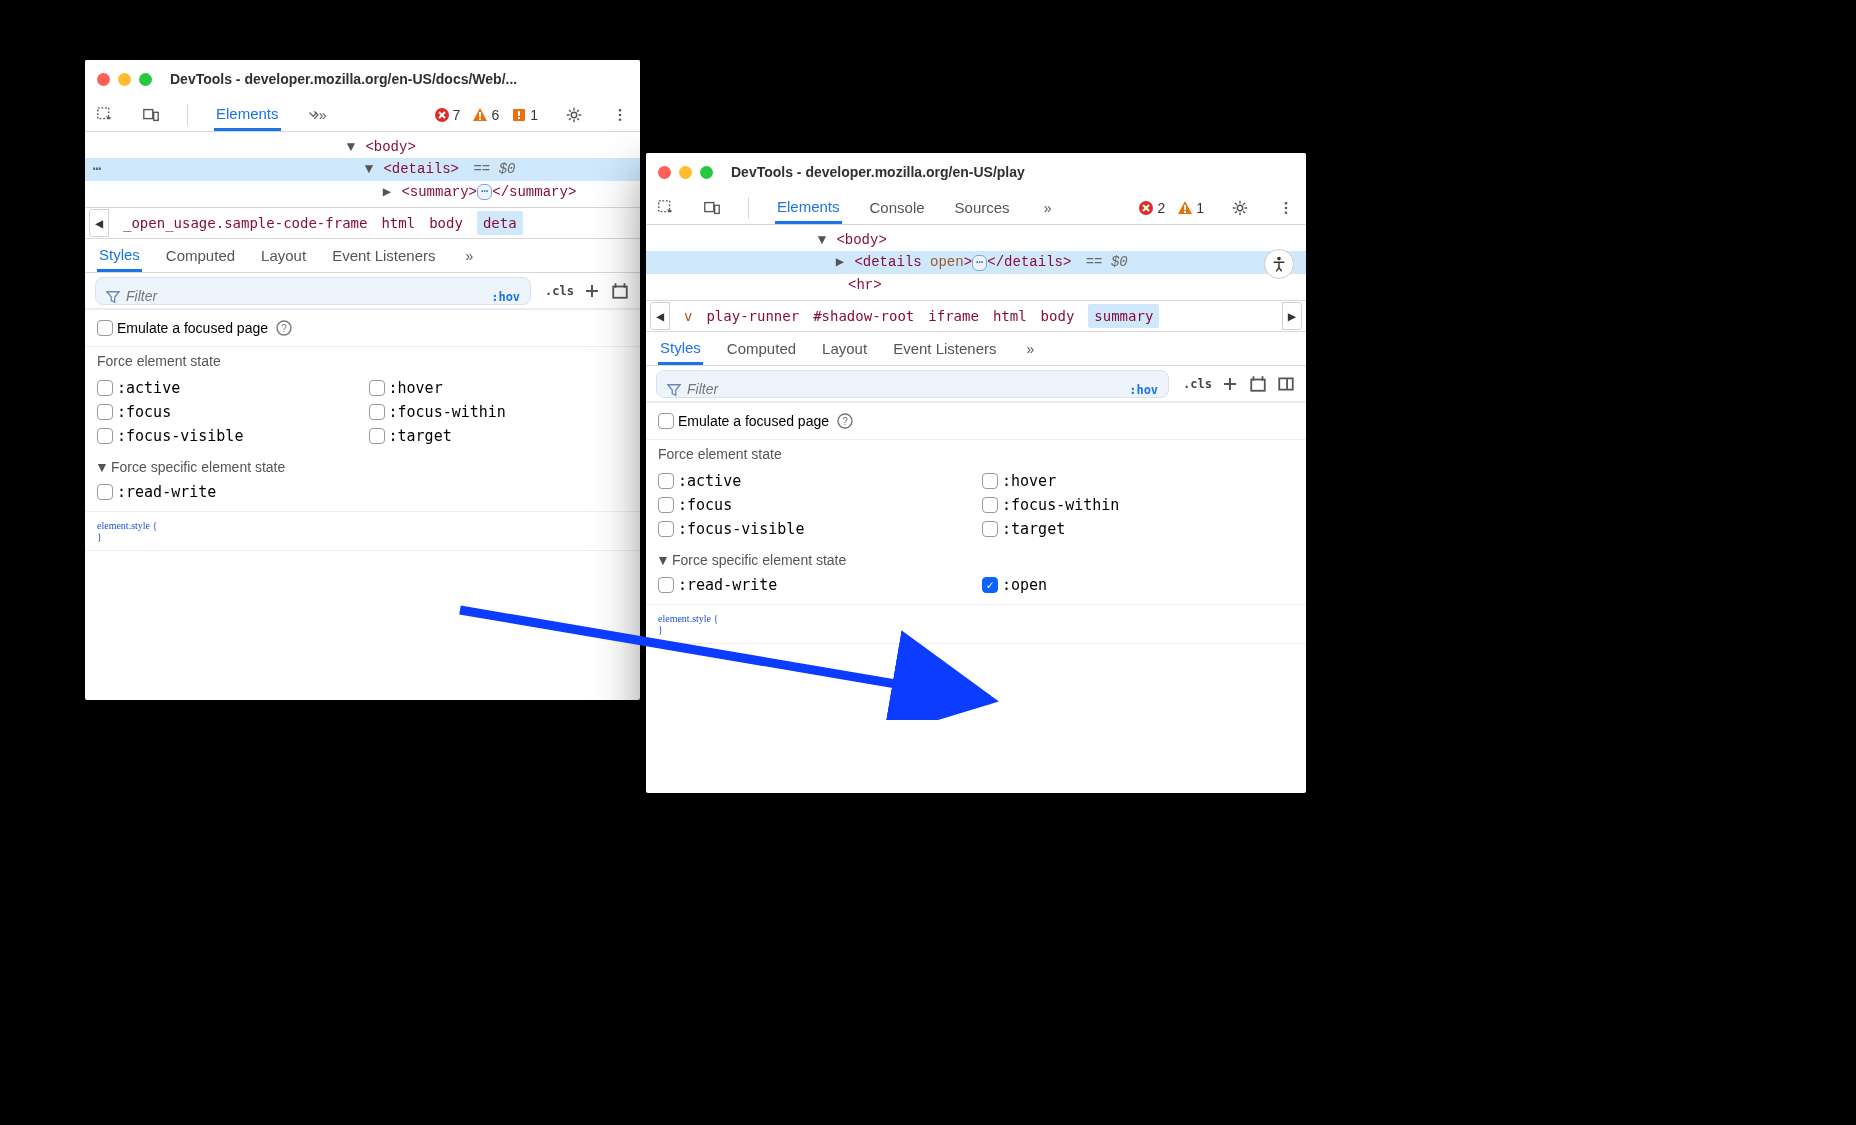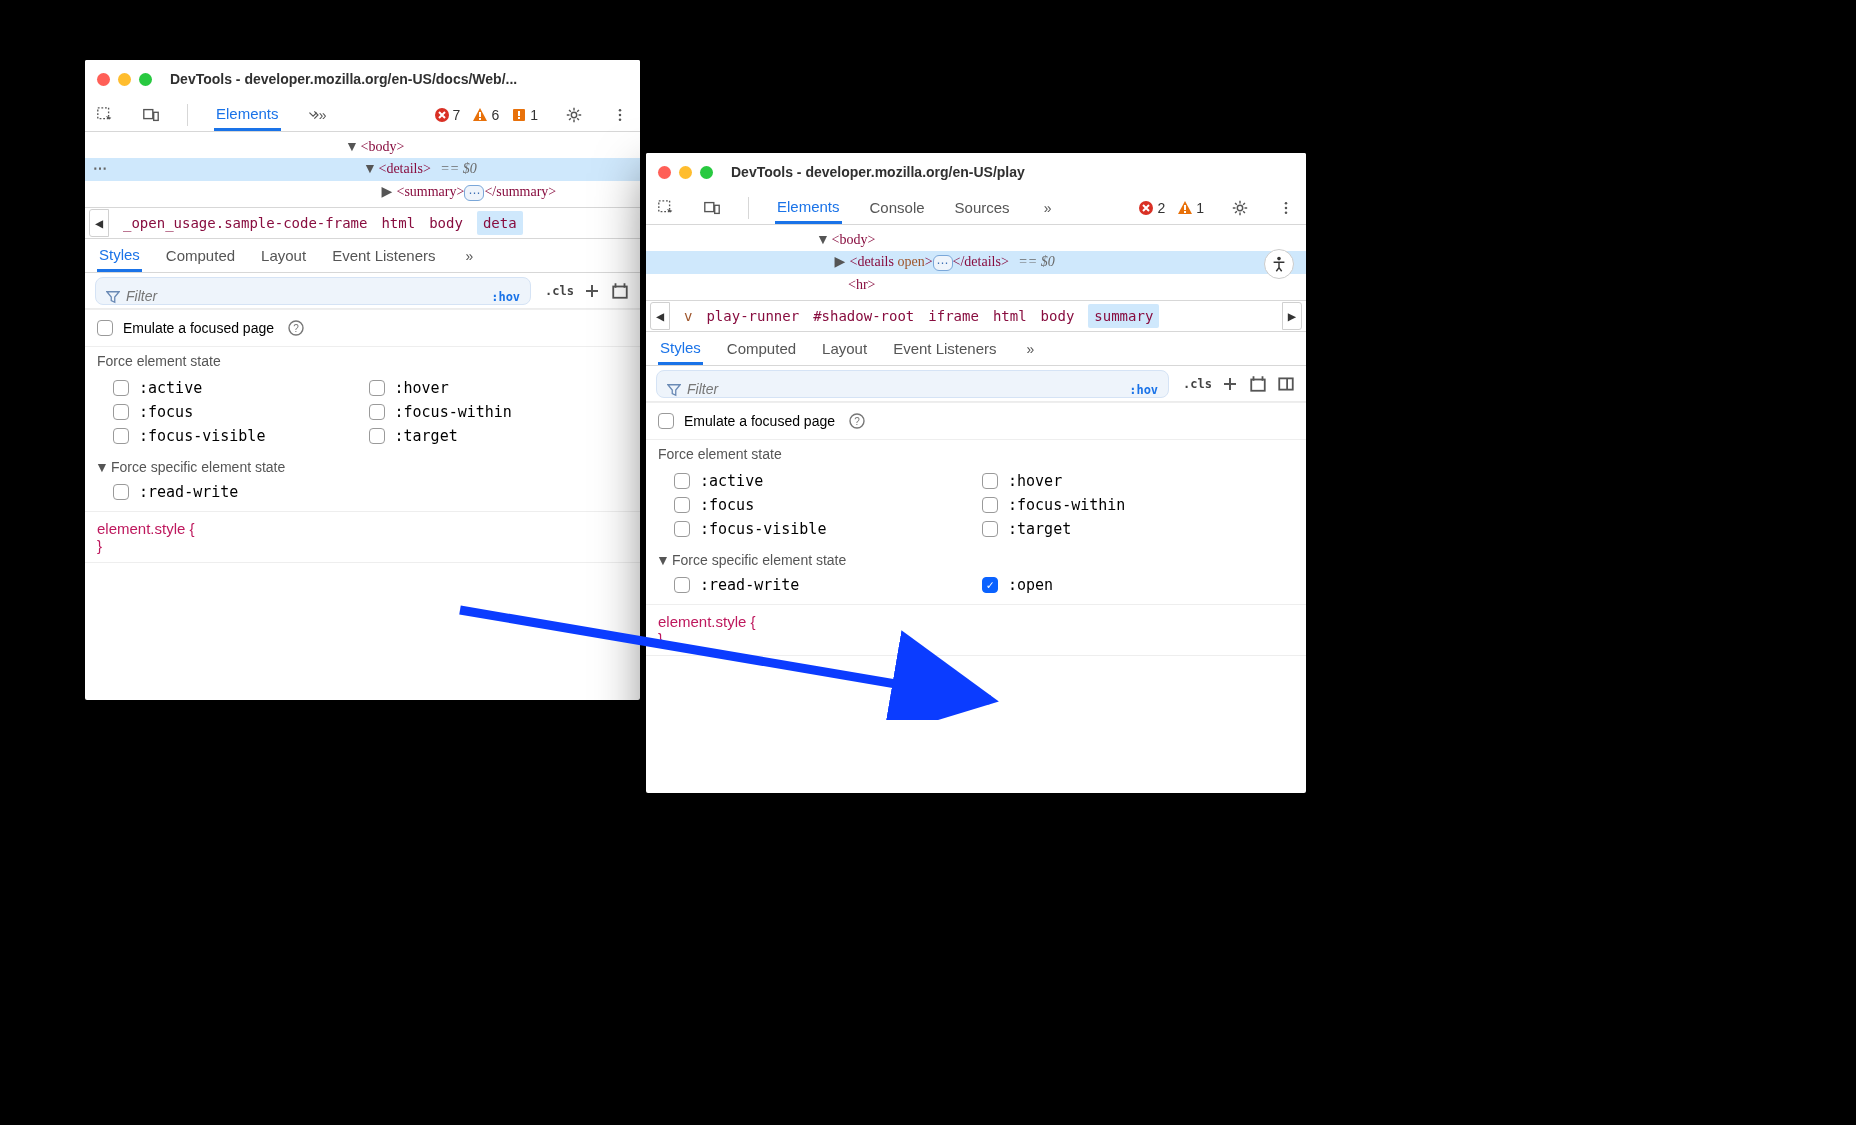--- a/index.html
+++ b/index.html
@@ -69,21 +69,21 @@
     border-bottom: 3px solid #1a73e8;
     margin-bottom: -1px;
   }
   .spacer { flex: 1; }
   .badge-group { display: flex; align-items: center; gap: 12px; font-size: 14px; color: #333; }
   .badge { display: inline-flex; align-items: center; gap: 3px; }
   .badge .ico { width: 16px; height: 16px; }
   .gear, .kebab { color: #555; }
 
   .dom-tree {
-    font-family: Liberation Serif, serif;
+    font-family: Liberation Mono, monospace;
     font-size: 14px;
     color: #880d3f;
     padding: 4px 0;
     line-height: 1.6;
   }
   .trow { display: block; }
   .disclose { color: #555; display: inline-block; width: 12px; text-align: center; }
   .sel-line { background: #cfe8fc; }
   .dim-txt { color: #6a6a6a; font-style: italic; }
   .attr { color: #9e552b; }
@@ -172,37 +172,37 @@
   }
   .chip.gray { color: #444; font-weight: 500; }
   .fbtn { color: #555; }
   .panel { border-top:1px solid #eee; border-bottom:1px solid #eee; }
   .panel .panel-body { padding: 8px 12px; }
   .panel-title { color: #555; padding: 6px 12px; }
   .state-grid {
     display: grid;
     grid-template-columns: 1fr 1fr;
     gap: 6px 12px;
-    padding: 4px 28px 10px;
+    padding: 4px 12px 10px;
     font-family: ui-monospace, Menlo, monospace;
     font-size: 15px;
   }
-  .cb-row { display: flex; align-items: center; gap: 10px; }
+  .cb-row { display: flex; align-items: center; gap: 4px; }
   .cb {
     width: 16px; height: 16px; border: 1.5px solid #9a9a9a; border-radius: 4px;
     display: inline-flex; align-items: center; justify-content: center;
     background: #fff; flex: none;
   }
   .cb.checked { background: #0a62ff; border-color: #0a62ff; }
   .cb.checked::after { content: "✓"; color: #fff; font-size: 12px; font-weight: 700; }
   .codeish {
-    font-family: Liberation Sans, sans-serif;
-    color: #be185d;
+    font-family: Liberation Serif, serif;
+    color: #1d4ed8;
     padding: 4px 12px 8px;
-    font-size: 15px;
+    font-size: 10px;
   }
   .section-header {
     display: flex; align-items: center; gap: 4px;
     color: #555; padding: 4px 10px;
   }
   .arrow {
     position: absolute;
     pointer-events: none;
   }
   .a11y-circ {

